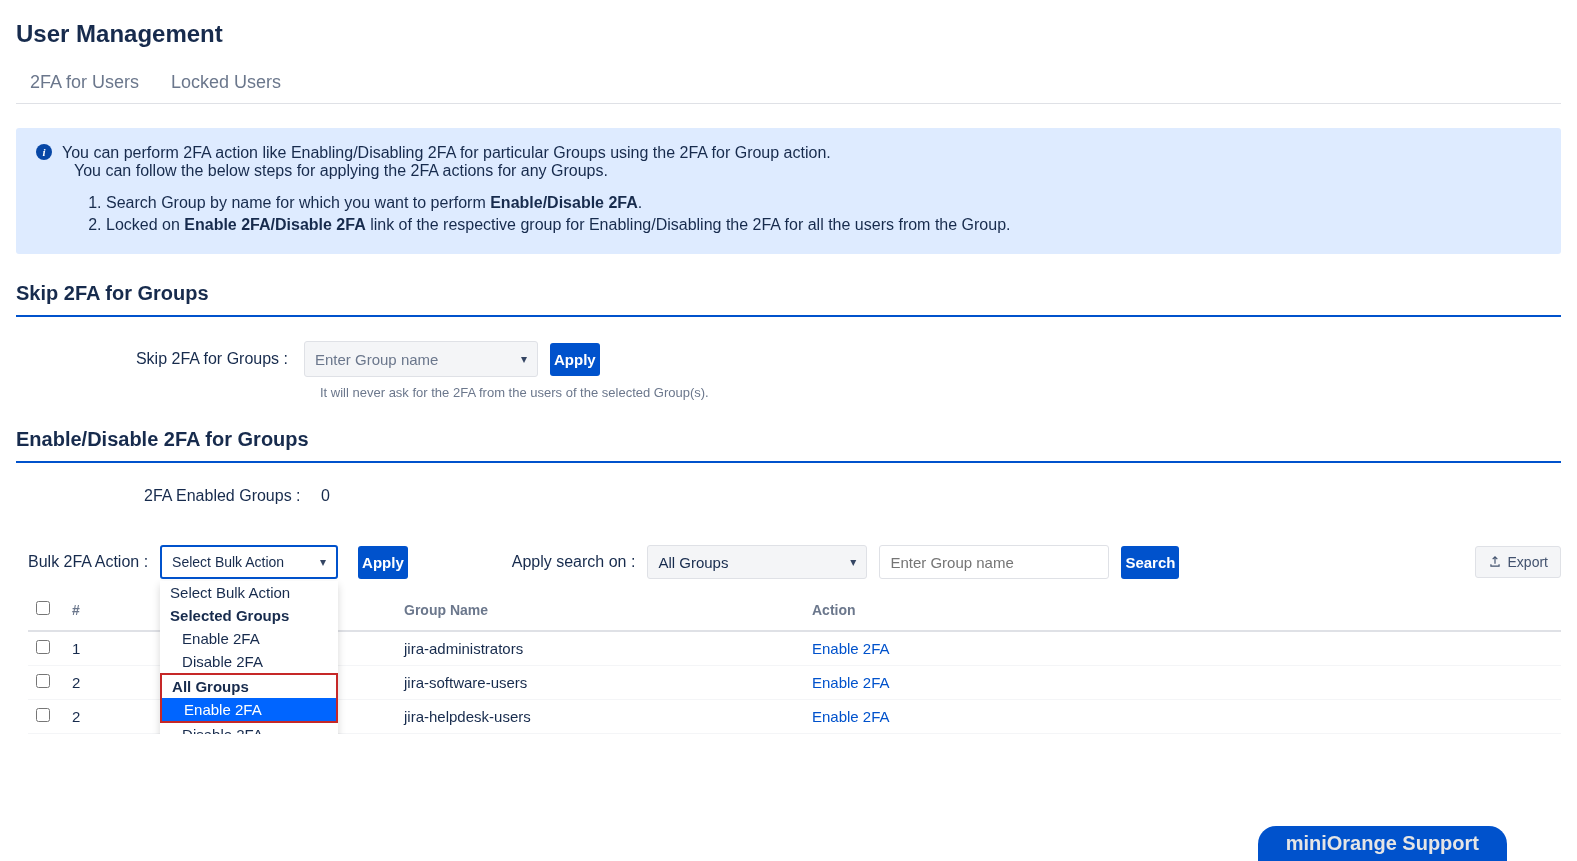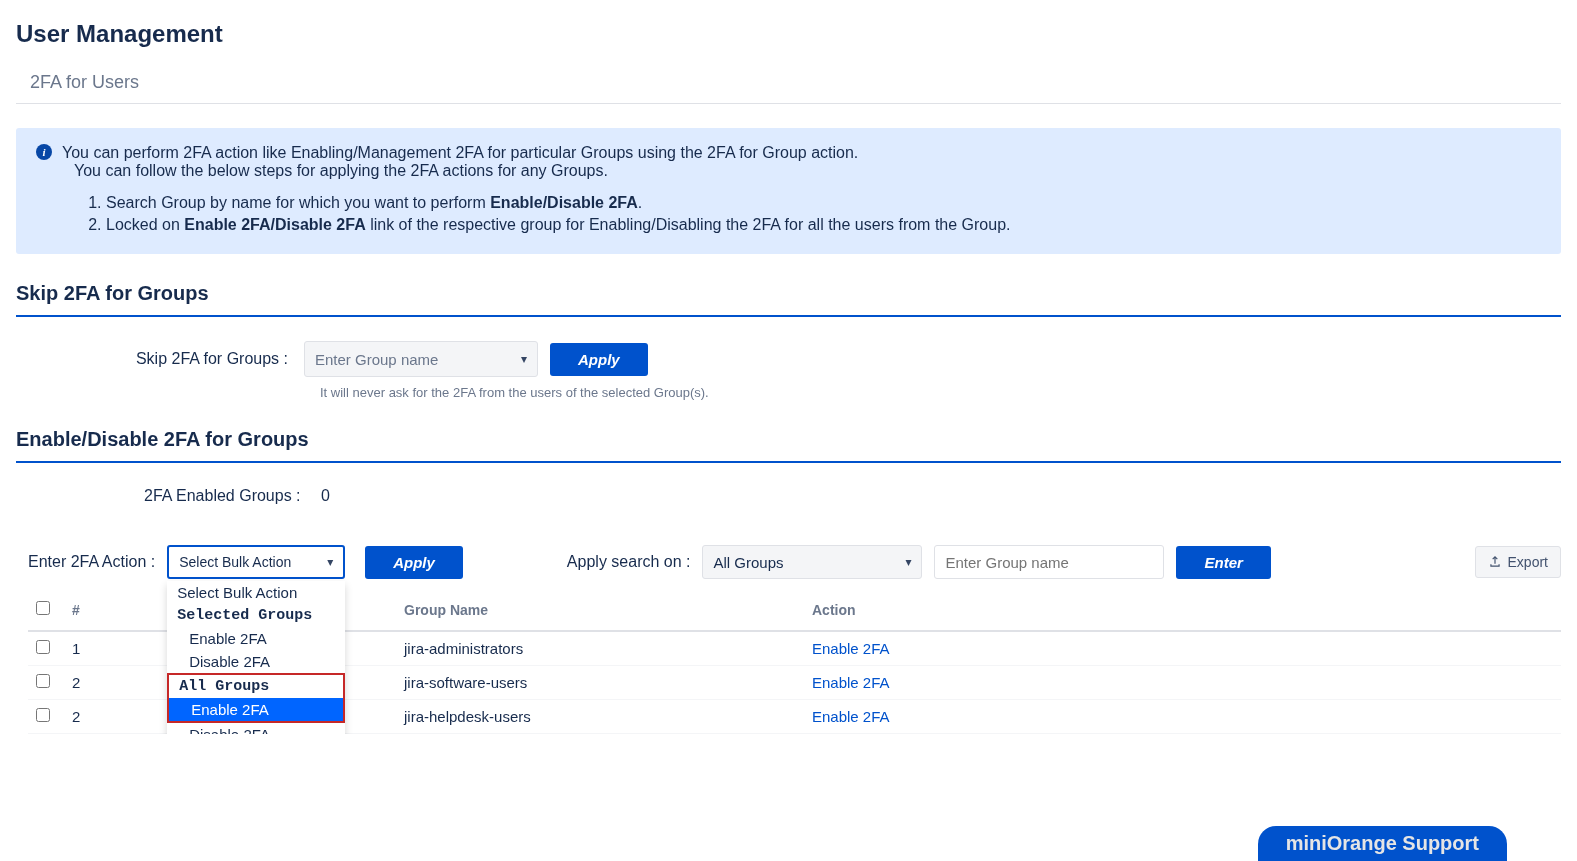--- a/index.html
+++ b/index.html
@@ -113,27 +113,26 @@
       cursor: pointer;
     }
     .chevron-down {
       font-size: 12px;
       color: #344563;
     }
     .btn-primary {
       background: #0052cc;
       color: #fff;
       border: none;
-      padding: 8px 28px;
+      padding: 8px 4px;
       font-size: 15px;
       font-weight: 600;
       border-radius: 3px;
       cursor: pointer;
       margin-left: 12px;
-      font-style: italic;
     }
     .hint-text {
       font-size: 13px;
       color: #6b778c;
       margin-left: 304px;
       margin-bottom: 28px;
     }
     .count-row {
       margin-left: 128px;
       margin-bottom: 40px;
@@ -180,21 +179,20 @@
       z-index: 10;
       font-size: 15px;
     }
     .dropdown-item {
       padding: 3px 10px;
       cursor: pointer;
     }
     .dropdown-header {
       padding: 3px 10px;
       font-weight: 700;
-      font-family: Liberation Mono, monospace;
     }
     .dropdown-item.indent {
       padding-left: 22px;
     }
     .dropdown-item.highlighted {
       background: #0065ff;
       color: #fff;
     }
     .dropdown-group-highlight {
       border: 2px solid #c62828;
@@ -285,26 +283,27 @@
       height:14px;
     }
   </style>
 </head>
 <body>
 
 <h2 class="page-title">User Management</h2>
 
 <div class="tabs">
   <div class="tab">2FA for Users</div>
+  <div class="tab">Locked Users</div>
 </div>
 
 <div class="info-box">
   <div style="display:flex;align-items:flex-start;">
     <span class="info-icon">i</span>
-    <span class="info-text">You can perform 2FA action like Enabling/Management 2FA for particular Groups using the 2FA for Group action.</span>
+    <span class="info-text">You can perform 2FA action like Enabling/Disabling 2FA for particular Groups using the 2FA for Group action.</span>
   </div>
   <span class="info-text-l2">You can follow the below steps for applying the 2FA actions for any Groups.</span>
   <ol class="info-list">
     <li><span>Search Group by name for which you want to perform </span><strong>Enable/Disable 2FA</strong><span>.</span></li>
     <li><span>Locked on </span><strong>Enable 2FA/Disable 2FA</strong><span> link of the respective group for Enabling/Disabling the 2FA for all the users from the Group.</span></li>
   </ol>
 </div>
 
 <h3 class="section-title">Skip 2FA for Groups</h3>
 <hr class="section-divider">
@@ -321,21 +320,21 @@
 
 <h3 class="section-title">Enable/Disable 2FA for Groups</h3>
 <hr class="section-divider">
 
 <div class="count-row">
   <span>2FA Enabled Groups :</span>
   <span class="count-val">0</span>
 </div>
 
 <div class="toolbar">
-  <span class="toolbar-label">Enter 2FA Action :</span>
+  <span class="toolbar-label">Bulk 2FA Action :</span>
   <div class="toolbar-select">
     <div class="select-bulk">
       <span>Select Bulk Action</span>
       <span class="chevron-down">▾</span>
     </div>
     <div class="dropdown-menu">
       <div class="dropdown-item">Select Bulk Action</div>
       <div class="dropdown-header">Selected Groups</div>
       <div class="dropdown-item indent">Enable 2FA</div>
       <div class="dropdown-item indent">Disable 2FA</div>
@@ -350,21 +349,21 @@
 
   <div class="toolbar-spacer"></div>
 
   <span class="toolbar-label">Apply search on :</span>
   <div class="select-apply">
     <span>All Groups</span>
     <span class="chevron-down">▾</span>
   </div>
 
   <input type="text" class="text-input" placeholder="Enter Group name" style="">
-  <button class="btn-primary" style="margin-left:0">Enter</button>
+  <button class="btn-primary" style="margin-left:0">Search</button>
 
   <button class="btn-secondary toolbar-right">
     <svg class="export-icon" viewBox="0 0 24 24" fill="none" stroke="#42526e" stroke-width="2">
         <path d="M12 3v12M8 7l4-4 4 4M5 16v3h14v-3"></path>
       </svg>
     <span>Export</span>
   </button>
 </div>
 
 <table>

